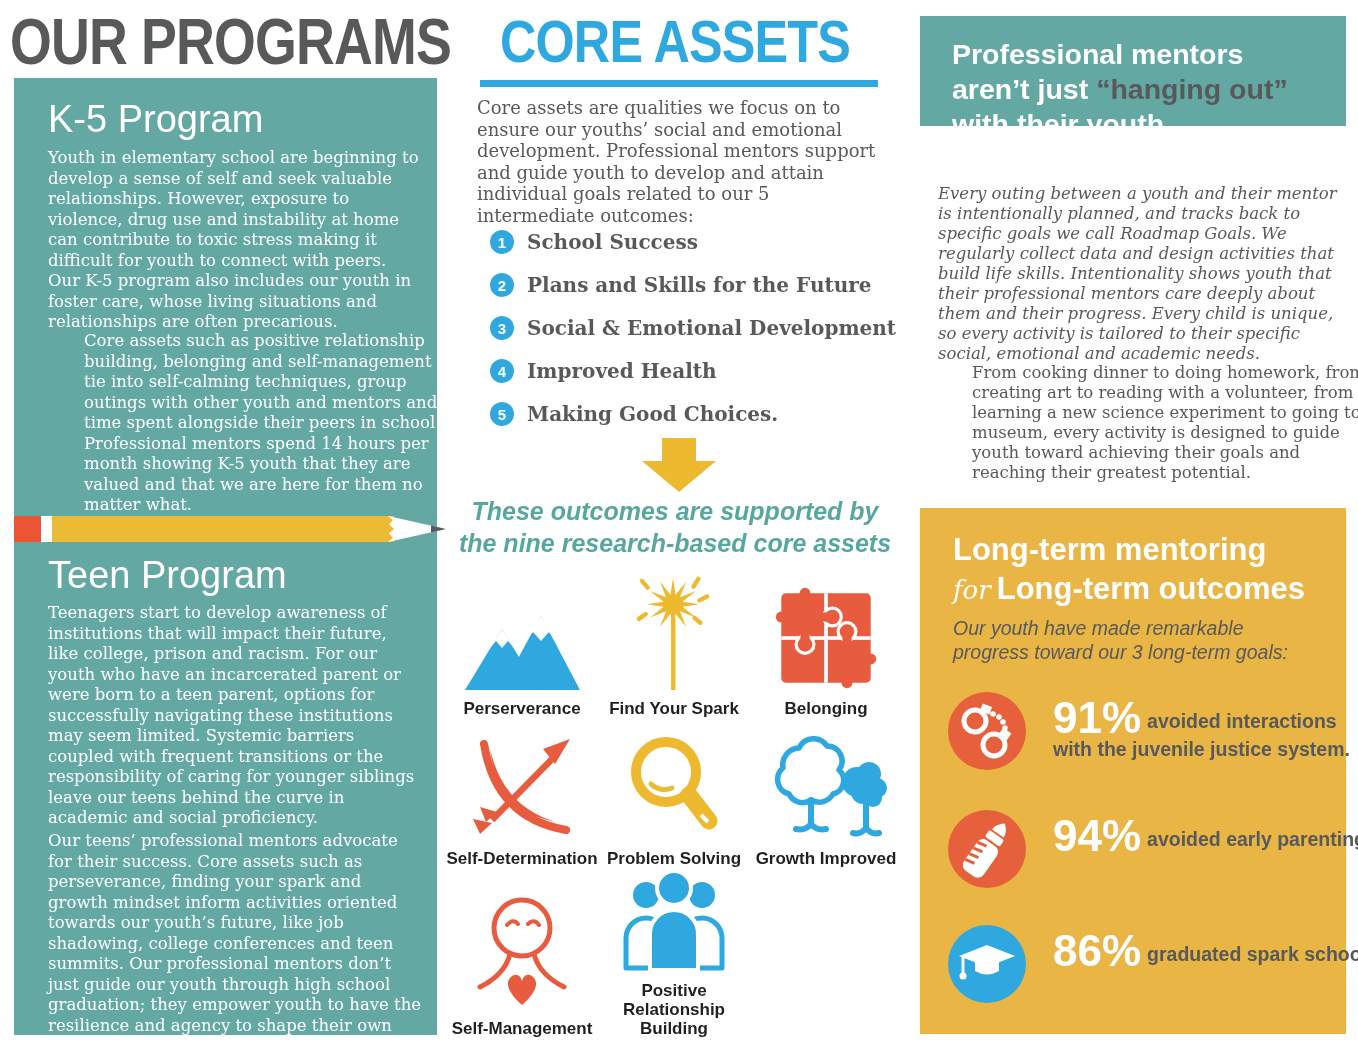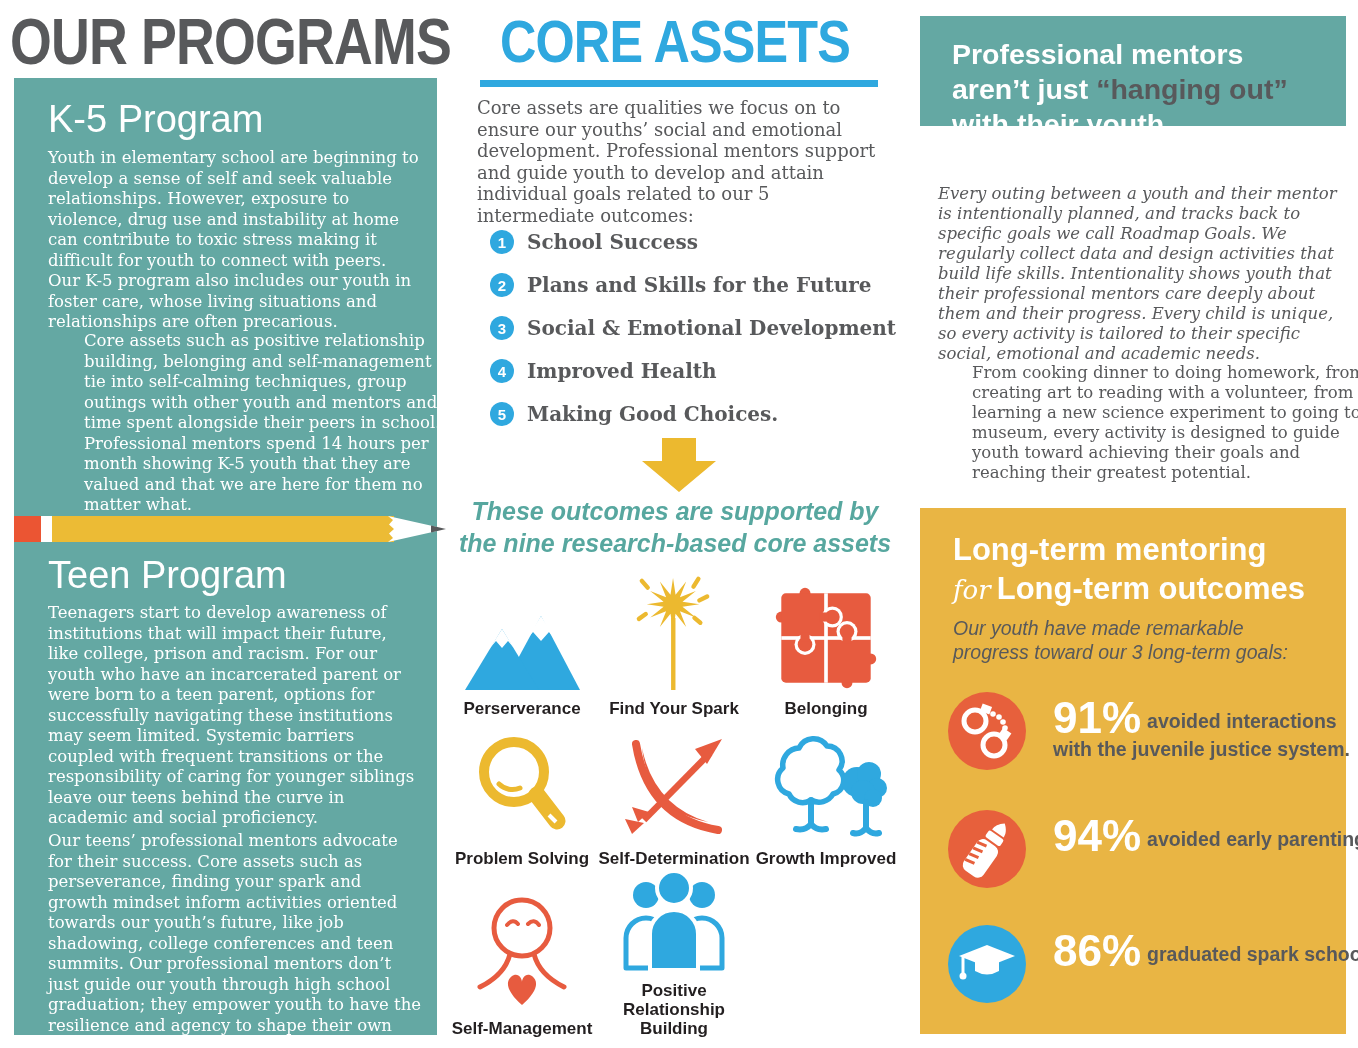--- a/index.html
+++ b/index.html
@@ -207,39 +207,39 @@
         <circle cx="26" cy="56" r="8" fill="#E75B3F"></circle>
         <rect x="21" y="43" width="10" height="10" fill="#E75B3F"></rect>
         <circle cx="72" cy="42" r="11.5" fill="#fff"></circle>
         <circle cx="72" cy="42" r="8" fill="#E75B3F"></circle>
         <rect x="67" y="45" width="10" height="10" fill="#E75B3F"></rect>
       </svg>
       <div class="asset-label">Belonging</div>
     </div>
 
     <div class="asset">
-      <svg width="92" height="106" viewBox="0 0 92 106">
-        <circle cx="38" cy="38" r="30" fill="none" stroke="#ECB92F" stroke-width="10"></circle>
-        <path d="M23,50 a19,19 0 0 0 21,4" stroke="#ECB92F" stroke-width="5" fill="none" stroke-linecap="round"></path>
-        <line x1="61" y1="61" x2="81" y2="87" stroke="#ECB92F" stroke-width="17" stroke-linecap="round"></line>
-        <line x1="73" y1="81" x2="80" y2="88" stroke="#ffffff" stroke-width="4"></line>
-      </svg>
-      <div class="asset-label">Problem Solving</div>
-    </div>
-
-    <div class="asset">
       <svg width="112" height="106" viewBox="0 0 112 106">
         <path d="M18,10 Q30,84 100,96" stroke="#E75B3F" stroke-width="8" fill="none" stroke-linecap="round"></path>
         <path d="M24,14 Q36,72 90,88 Q50,80 36,56 Q26,34 24,14 Z" fill="#E75B3F"></path>
         <line x1="26" y1="86" x2="92" y2="19" stroke="#E75B3F" stroke-width="6.5"></line>
         <polygon points="104,5 77,15 89,30" fill="#E75B3F"></polygon>
         <polygon points="14,73 31,78 20,88" fill="#E75B3F"></polygon>
         <polygon points="7,85 26,89 14,100" fill="#E75B3F"></polygon>
       </svg>
       <div class="asset-label">Self-Determination</div>
+    </div>
+
+    <div class="asset">
+      <svg width="92" height="106" viewBox="0 0 92 106">
+        <circle cx="38" cy="38" r="30" fill="none" stroke="#ECB92F" stroke-width="10"></circle>
+        <path d="M23,50 a19,19 0 0 0 21,4" stroke="#ECB92F" stroke-width="5" fill="none" stroke-linecap="round"></path>
+        <line x1="61" y1="61" x2="81" y2="87" stroke="#ECB92F" stroke-width="17" stroke-linecap="round"></line>
+        <line x1="73" y1="81" x2="80" y2="88" stroke="#ffffff" stroke-width="4"></line>
+      </svg>
+      <div class="asset-label">Problem Solving</div>
     </div>
 
     <div class="asset">
       <svg width="122" height="110" viewBox="0 0 122 110">
         <path d="M24,64 a15,15 0 0 1 -6,-26 a17,17 0 0 1 16,-20 a16,16 0 0 1 28,-2 a15,15 0 0 1 12,24 a14,14 0 0 1 -6,24 a16,16 0 0 1 -22,6 a15,15 0 0 1 -22,-6 z" fill="#ffffff" stroke="#2FA8DF" stroke-width="5.5" stroke-linejoin="round"></path>
         <path d="M46,70 L46,94 M46,94 C42,99 36,100 31,99 M46,94 C50,99 56,100 61,99" stroke="#2FA8DF" stroke-width="6" fill="none" stroke-linecap="round"></path>
         <g fill="#2FA8DF">
           <circle cx="92" cy="52" r="15"></circle>
             <circle cx="104" cy="44" r="12"></circle>
           <circle cx="112" cy="58" r="10"></circle>

